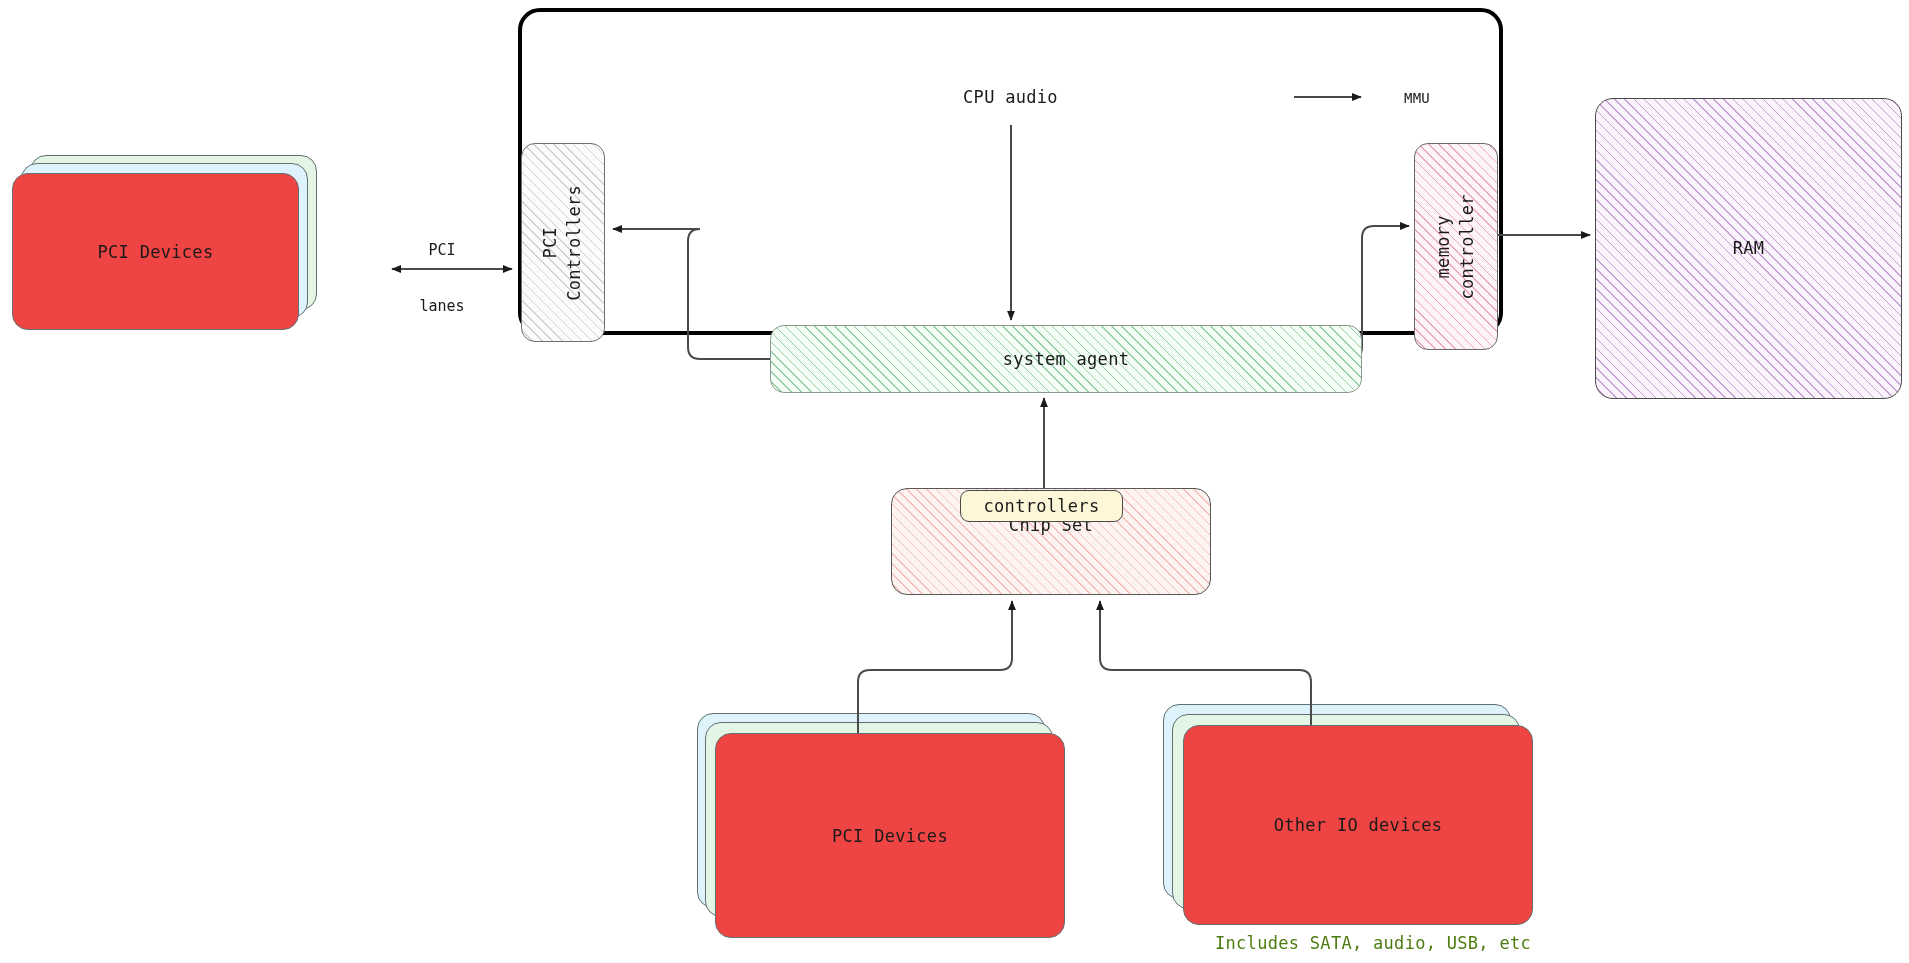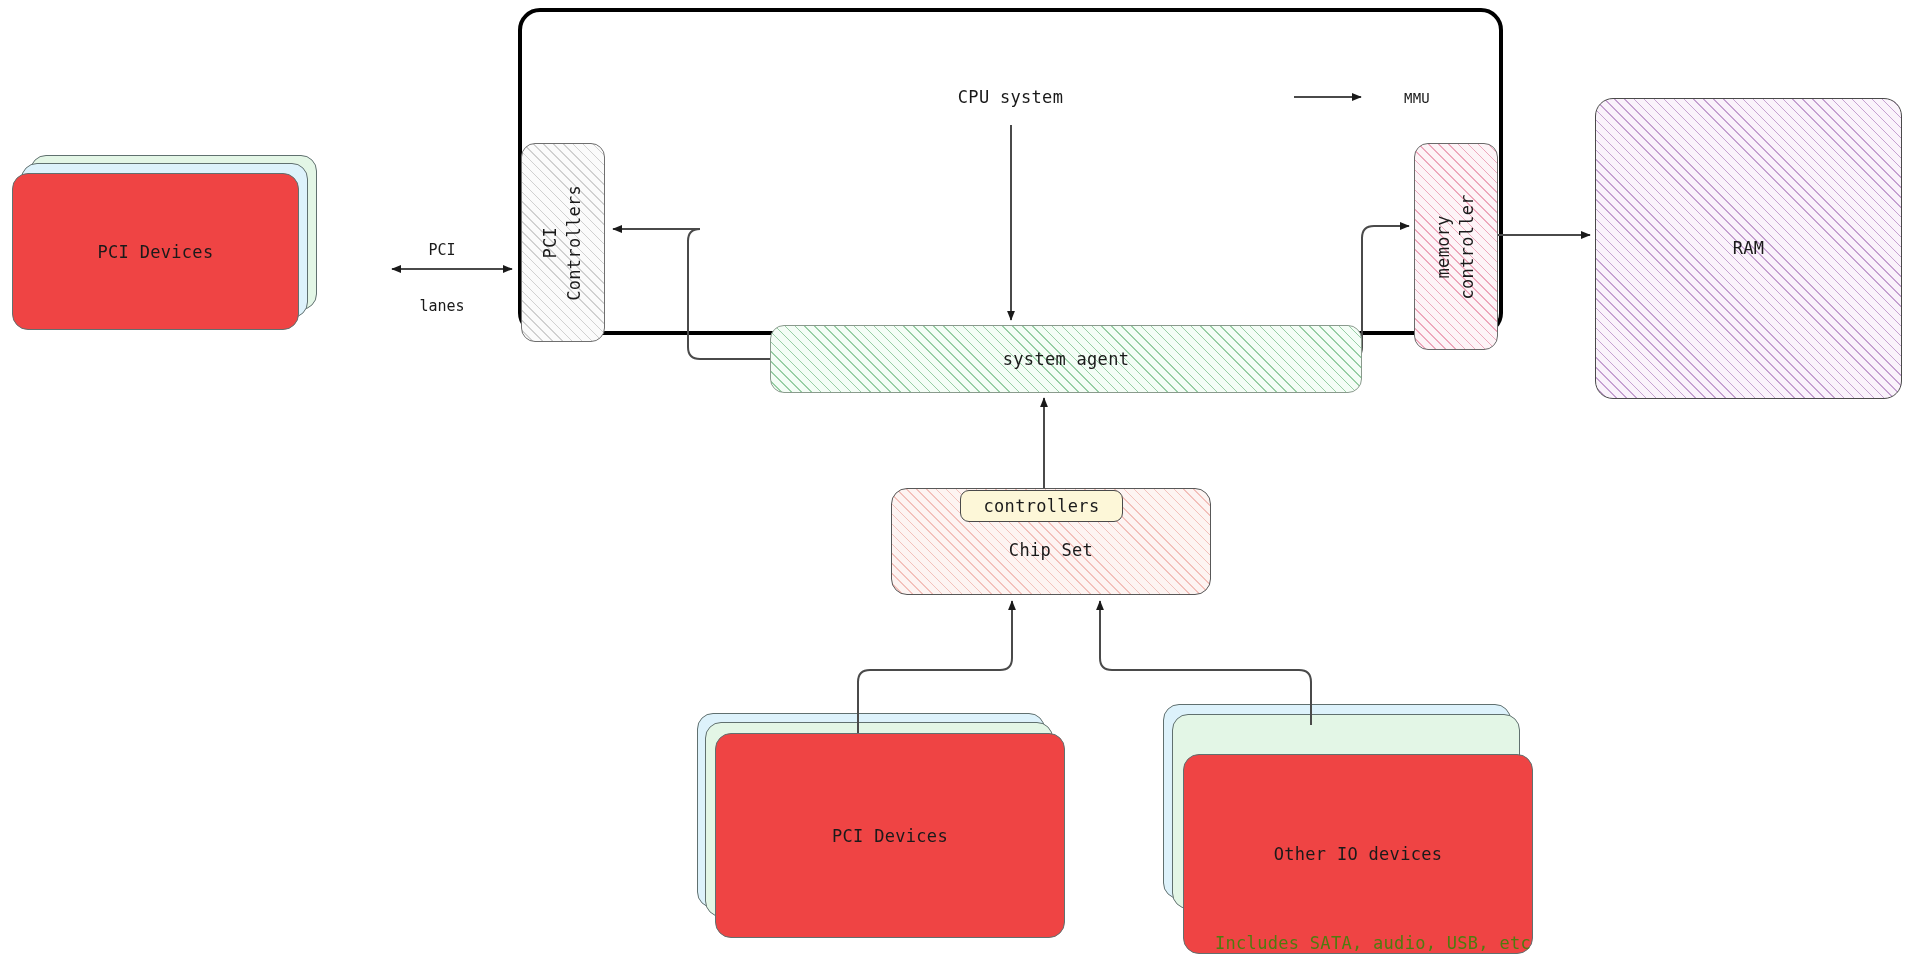--- a/index.html
+++ b/index.html
@@ -176,21 +176,21 @@
       <span class="lbl">PCI Devices</span>
     </div>
   </div>
 
   <div class="edge-label" style="left:407px; top:203px; width:70px;">
     <div>PCI</div>
     <div>lanes</div>
   </div>
 
   <div class="node hatch-blue" style="left:727px; top:70px; width:567px; height:55px;">
-    <span class="lbl">CPU system</span>
+    <span class="lbl">CPU audio</span>
   </div>
 
   <div class="node hatch-green" style="left:1366px; top:73px; width:102px; height:50px;">
     <span class="lbl" style="font-size:14px;">MMU</span>
   </div>
 
   <div class="node hatch-gray vertical" style="left:521px; top:143px; width:84px; height:199px; z-index:6;">
     <span class="lbl">PCI
 Controllers</span>
   </div>
@@ -201,39 +201,39 @@
   </div>
 
   <div class="node hatch-green" style="left:770px; top:325px; width:592px; height:68px; z-index:6;">
     <span class="lbl">system agent</span>
   </div>
 
   <div class="node hatch-purple" style="left:1595px; top:98px; width:307px; height:301px; border-radius:18px;">
     <span class="lbl">RAM</span>
   </div>
 
-  <div class="node hatch-pink-soft" style="left:891px; top:488px; width:320px; height:107px; border-radius:16px; align-items:flex-end; padding-bottom:32px;">
+  <div class="node hatch-pink-soft" style="left:891px; top:488px; width:320px; height:107px; border-radius:16px; padding-bottom:32px;">
     <span class="lbl">Chip Set</span>
   </div>
   <div id="chipset-controllers" style="left:960px; top:490px; width:163px; height:32px;">
     <span>controllers</span>
   </div>
 
   <div class="stack" style="left:697px; top:713px; width:370px; height:225px;">
     <div class="card back-blue" style="left:0px;  top:0px;  width:348px; height:195px;"></div>
     <div class="card back-green" style="left:8px;  top:9px;  width:348px; height:195px;"></div>
     <div class="card front-yellow" style="left:18px; top:20px; width:350px; height:205px;">
       <span class="lbl">PCI Devices</span>
     </div>
   </div>
 
   <div class="stack" style="left:1163px; top:704px; width:370px; height:225px;">
     <div class="card back-blue" style="left:0px;  top:0px;  width:348px; height:195px;"></div>
     <div class="card back-green" style="left:9px;  top:10px; width:348px; height:195px;"></div>
-    <div class="card front-yellow" style="left:20px; top:21px; width:350px; height:200px;margin-top:29px;">
+    <div class="card front-yellow" style="left:20px; top:21px; width:350px; height:200px;">
       <span class="lbl">Other IO devices</span>
     </div>
   </div>
 
   <div class="caption" style="left:1215px; top:933px;">Includes SATA, audio, USB, etc</div>
 
   <svg id="wires" viewBox="0 0 1909 963">
     <defs>
       <marker id="arrow" markerWidth="10" markerHeight="8" refX="9.2" refY="4" orient="auto" markerUnits="userSpaceOnUse">
         <path d="M0,0 L10,4 L0,8 z" fill="#1a1a1a"></path>

